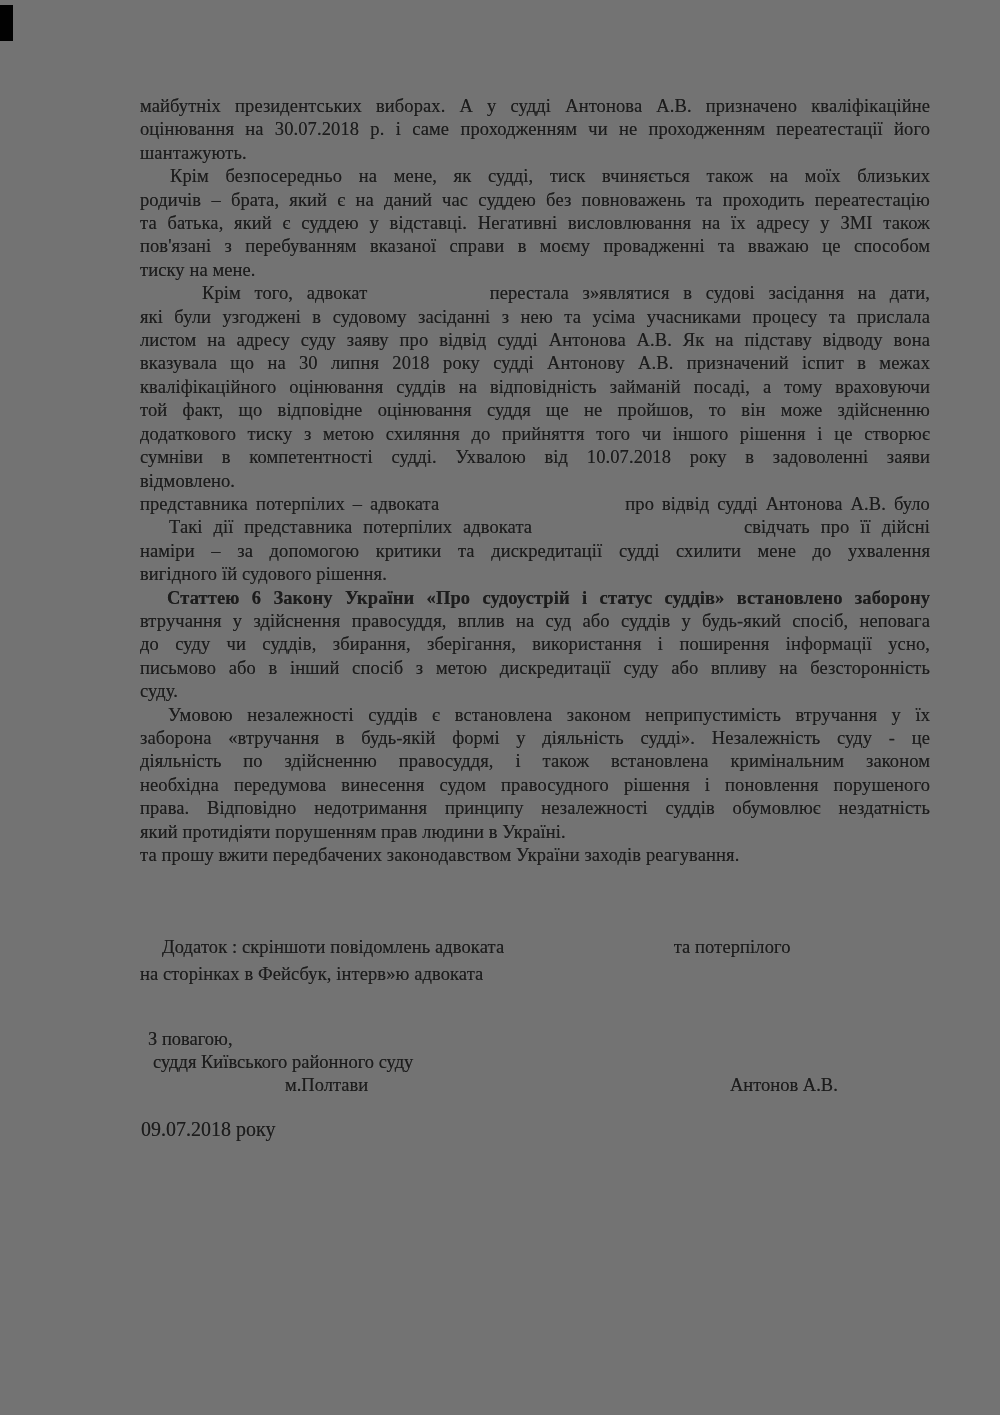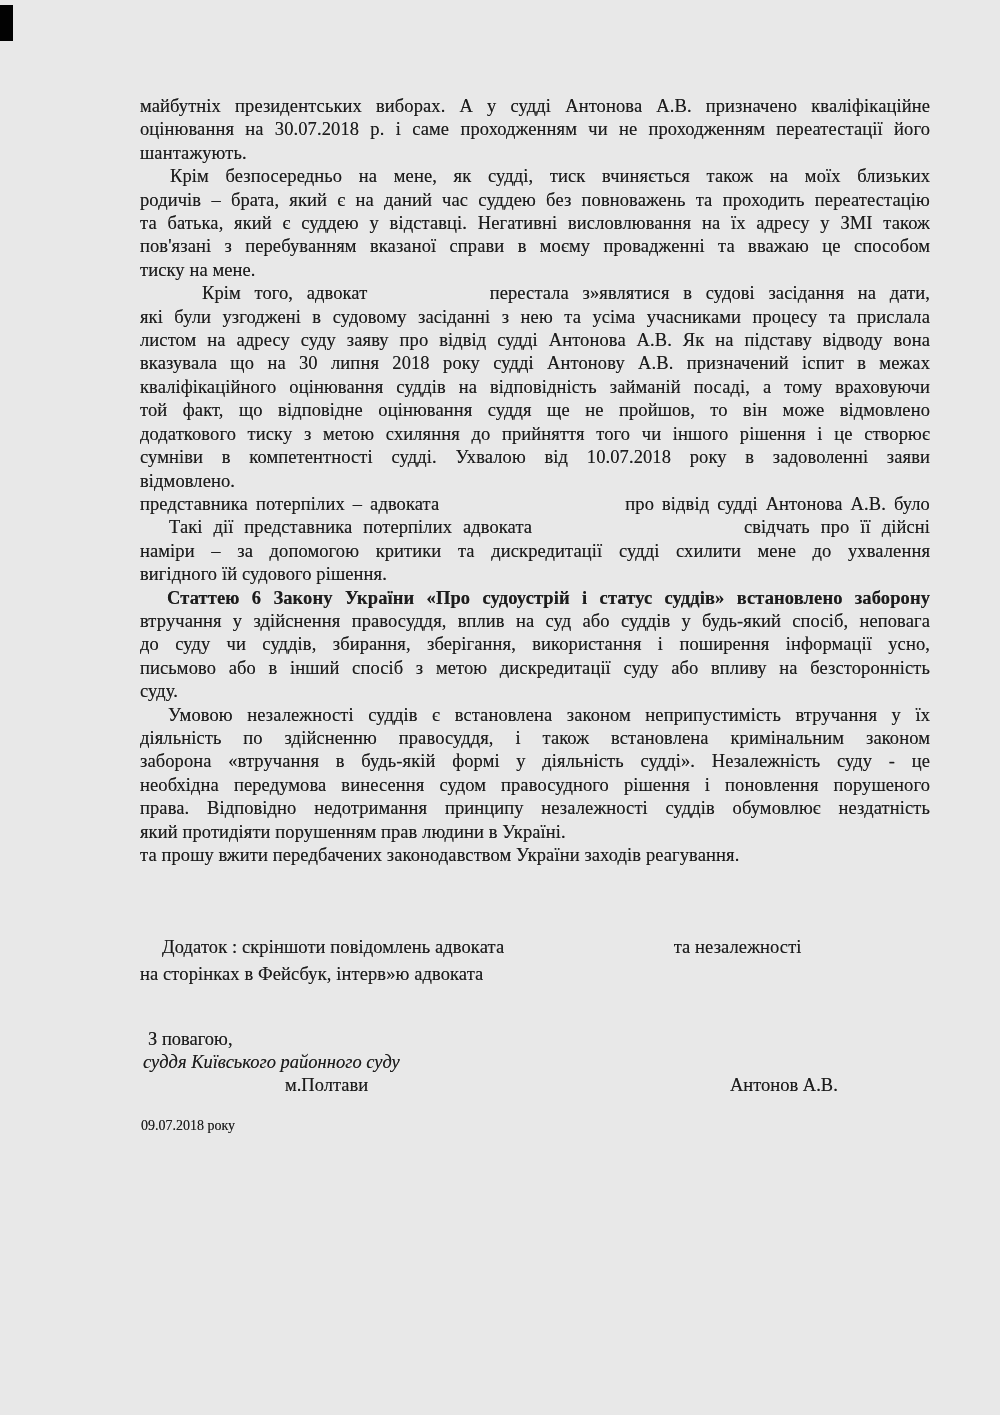--- a/index.html
+++ b/index.html
@@ -5,21 +5,21 @@
   html, body { margin: 0; padding: 0; }
   body {
     width: 1000px; height: 1415px;
     background: #ffffff;
     font-family: "Liberation Serif", "DejaVu Serif", serif;
     position: relative;
     overflow: hidden;
   }
   .page {
     position: absolute; inset: 0;
-    background: #e5e5e5;
+    background: #737373;
     color: #1f1f1f;
     filter: blur(0.25px) contrast(1.03);
   }
   .corner-mark {
     position: absolute; left: 0; top: 5px;
     width: 13px; height: 36px;
     background: #060606;
   }
   .textblock {
     position: absolute; left: 140px; width: 790px;
@@ -32,27 +32,27 @@
   .line { white-space: nowrap; }
   .line.just { text-align: justify; text-align-last: justify; }
   .gap { display: inline-block; height: 1px; vertical-align: baseline; }
   #signature {
     position: absolute; left: 140px; top: 1028px; width: 790px;
     font-size: 18.5px; line-height: 23px;
     text-shadow: 0 0 0.3px rgba(20,20,20,0.55);
     color: #1f1f1f;
   }
   .sig-line1 span { margin-left: 8px; text-align: center; }
-  .sig-line2 span { margin-left: 3px; font-style: italic; }
+  .sig-line2 span { margin-left: 13px; }
   .sig-line3 { position: relative; }
   .sig-city { margin-left: 145px; }
   .sig-name { position: absolute; left: 590px; top: 0; }
   #date-line {
     position: absolute; left: 141px; top: 1118px;
-    font-size: 14px; color: #1f1f1f;
+    font-size: 20px; color: #1f1f1f;
     text-shadow: 0 0 0.3px rgba(20,20,20,0.55);
   }
 </style>
 </head>
 <body>
 
 <div class="page">
 
   <div class="corner-mark"></div>
 
@@ -63,44 +63,44 @@
       <div class="line just" style="text-indent: 30px;"><span>Крім безпосередньо на мене, як судді, тиск вчиняється також на моїх близьких</span></div>
       <div class="line just"><span>родичів – брата, який є на даний час суддею без повноважень та проходить переатестацію</span></div>
       <div class="line just"><span>та батька, який є суддею у відставці. Негативні висловлювання на їх адресу у ЗМІ також</span></div>
       <div class="line just"><span>пов'язані з перебуванням вказаної справи в моєму провадженні та вважаю це способом</span></div>
       <div class="line"><span>тиску на мене.</span></div>
       <div class="line just" style="text-indent: 62px;"><span>Крім того, адвокат</span> <span class="gap" style="width: 95px;"></span> <span>перестала з»являтися в судові засідання на дати,</span></div>
       <div class="line just"><span>які були узгоджені в судовому засіданні з нею та усіма учасниками процесу та прислала</span></div>
       <div class="line just"><span>листом на адресу суду заяву про відвід судді Антонова А.В. Як на підставу відводу вона</span></div>
       <div class="line just"><span>вказувала що на 30 липня 2018 року судді Антонову А.В. призначений іспит в межах</span></div>
       <div class="line just"><span>кваліфікаційного оцінювання суддів на відповідність займаній посаді, а тому враховуючи</span></div>
-      <div class="line just"><span>той факт, що відповідне оцінювання суддя ще не пройшов, то він може відмовлено</span></div>
+      <div class="line just"><span>той факт, що відповідне оцінювання суддя ще не пройшов, то він може здійсненню</span></div>
       <div class="line just"><span>додаткового тиску з метою схиляння до прийняття того чи іншого рішення і це створює</span></div>
       <div class="line just"><span>сумніви в компетентності судді. Ухвалою від 10.07.2018 року в задоволенні заяви</span></div>
       <div class="line"><span>відмовлено.</span></div>
       <div class="line just"><span>представника потерпілих – адвоката</span> <span class="gap" style="width: 170px;"></span> <span>про відвід судді Антонова А.В. було</span></div>
       <div class="line just" style="text-indent: 29px;"><span>Такі дії представника потерпілих адвоката</span> <span class="gap" style="width: 190px;"></span> <span>свідчать про її дійсні</span></div>
       <div class="line just"><span>наміри – за допомогою критики та дискредитації судді схилити мене до ухвалення</span></div>
       <div class="line"><span>вигідного їй судового рішення.</span></div>
       <div class="line just" style="text-indent: 27px; font-weight: bold;"><span>Статтею 6 Закону України «Про судоустрій і статус суддів» встановлено заборону</span></div>
       <div class="line just"><span>втручання у здійснення правосуддя, вплив на суд або суддів у будь-який спосіб, неповага</span></div>
       <div class="line just"><span>до суду чи суддів, збирання, зберігання, використання і поширення інформації усно,</span></div>
       <div class="line just"><span>письмово або в інший спосіб з метою дискредитації суду або впливу на безсторонність</span></div>
       <div class="line"><span>суду.</span></div>
       <div class="line just" style="text-indent: 28px;"><span>Умовою незалежності суддів є встановлена законом неприпустимість втручання у їх</span></div>
+      <div class="line just"><span>заборона «втручання в будь-якій формі у діяльність судді». Незалежність суду - це</span></div>
       <div class="line just"><span>діяльність по здійсненню правосуддя, і також встановлена кримінальним законом</span></div>
-      <div class="line just"><span>заборона «втручання в будь-якій формі у діяльність судді». Незалежність суду - це</span></div>
       <div class="line just"><span>необхідна передумова винесення судом правосудного рішення і поновлення порушеного</span></div>
       <div class="line just"><span>права. Відповідно недотримання принципу незалежності суддів обумовлює нездатність</span></div>
       <div class="line"><span>який протидіяти порушенням прав людини в Україні.</span></div>
       <div class="line"><span>та прошу вжити передбачених законодавством України заходів реагування.</span></div>
     </div>
 
   <div id="attachment" class="textblock">
-      <div class="line" style="text-indent: 22px;"><span>Додаток : скріншоти повідомлень адвоката</span> <span class="gap" style="width: 160px;"></span> <span>та незалежності</span></div>
+      <div class="line" style="text-indent: 22px;"><span>Додаток : скріншоти повідомлень адвоката</span> <span class="gap" style="width: 160px;"></span> <span>та потерпілого</span></div>
       <div class="line"><span>на сторінках в Фейсбук, інтерв»ю адвоката</span></div>
     </div>
 
   <div id="signature">
     <div class="sig-line1">
       <span>З повагою,</span>
     </div>
     <div class="sig-line2">
       <span>суддя Київського районного суду</span>
     </div>

